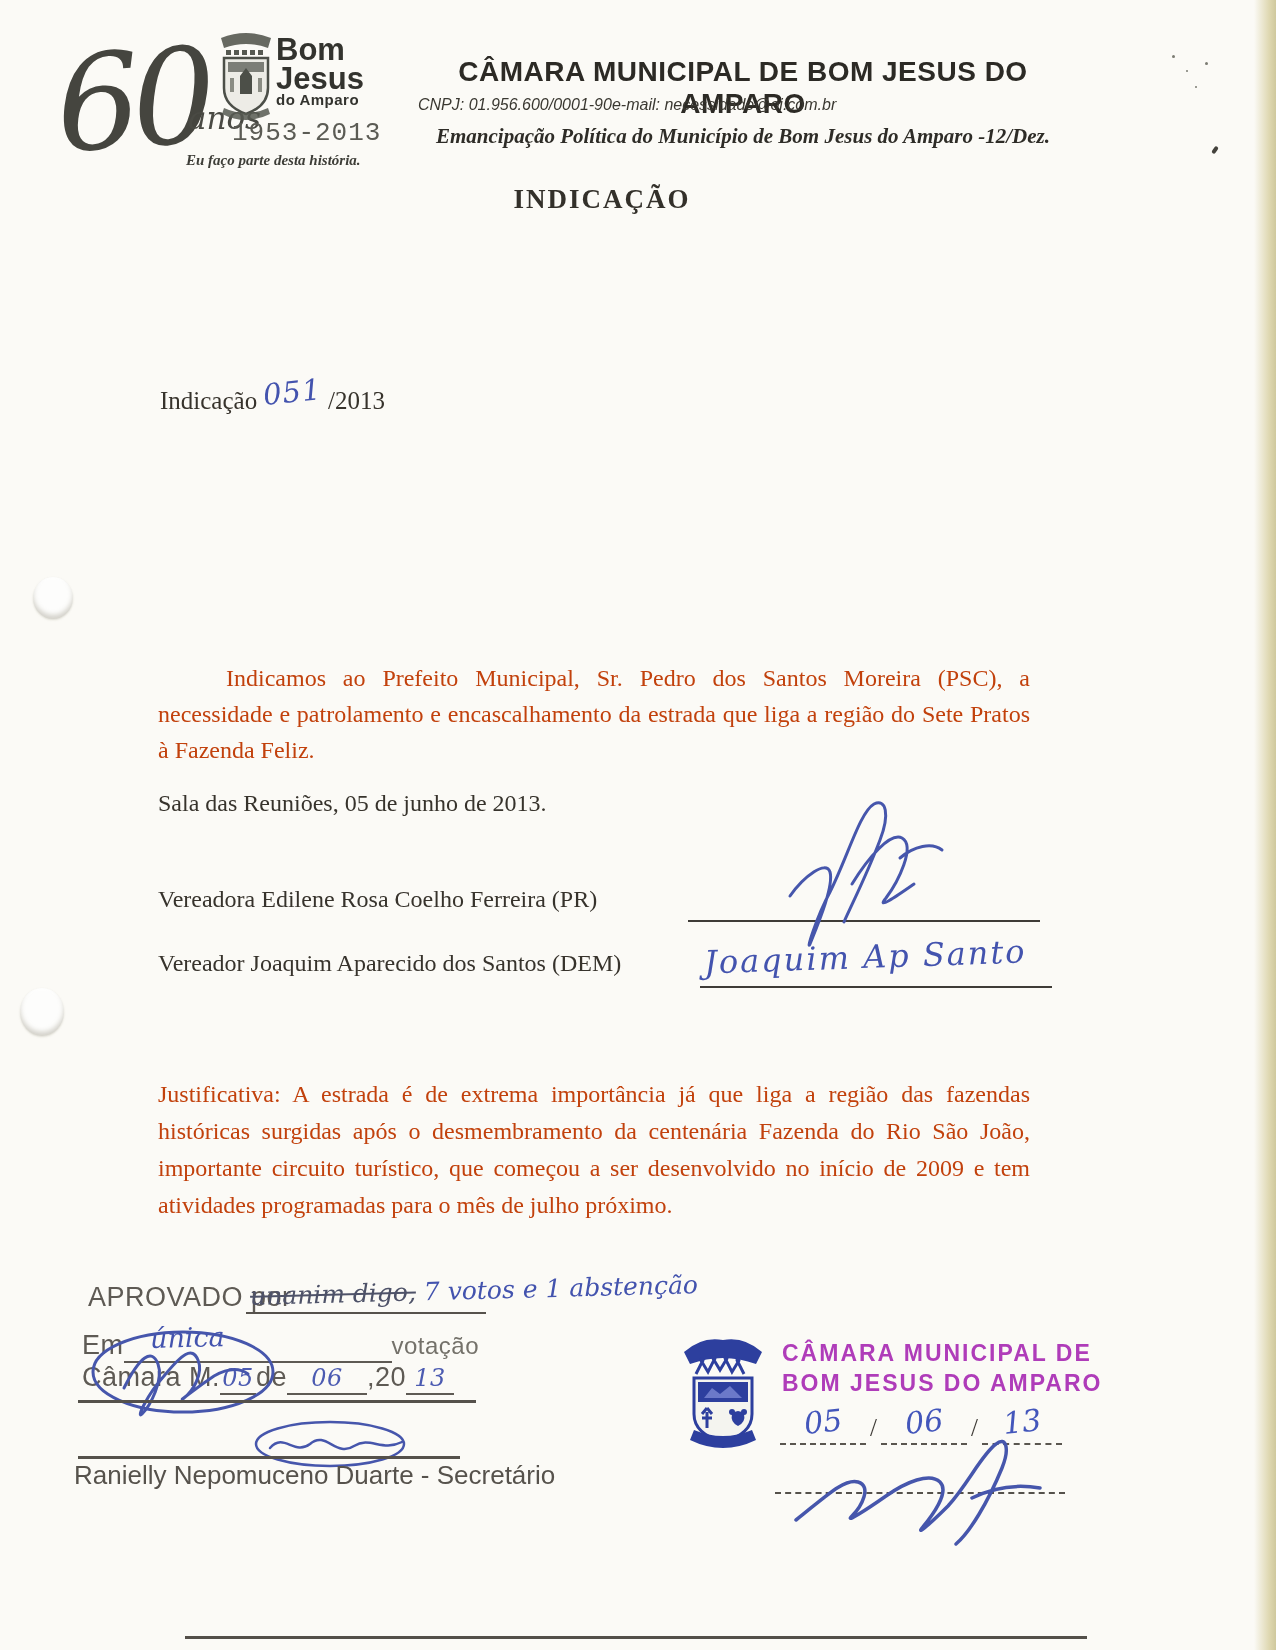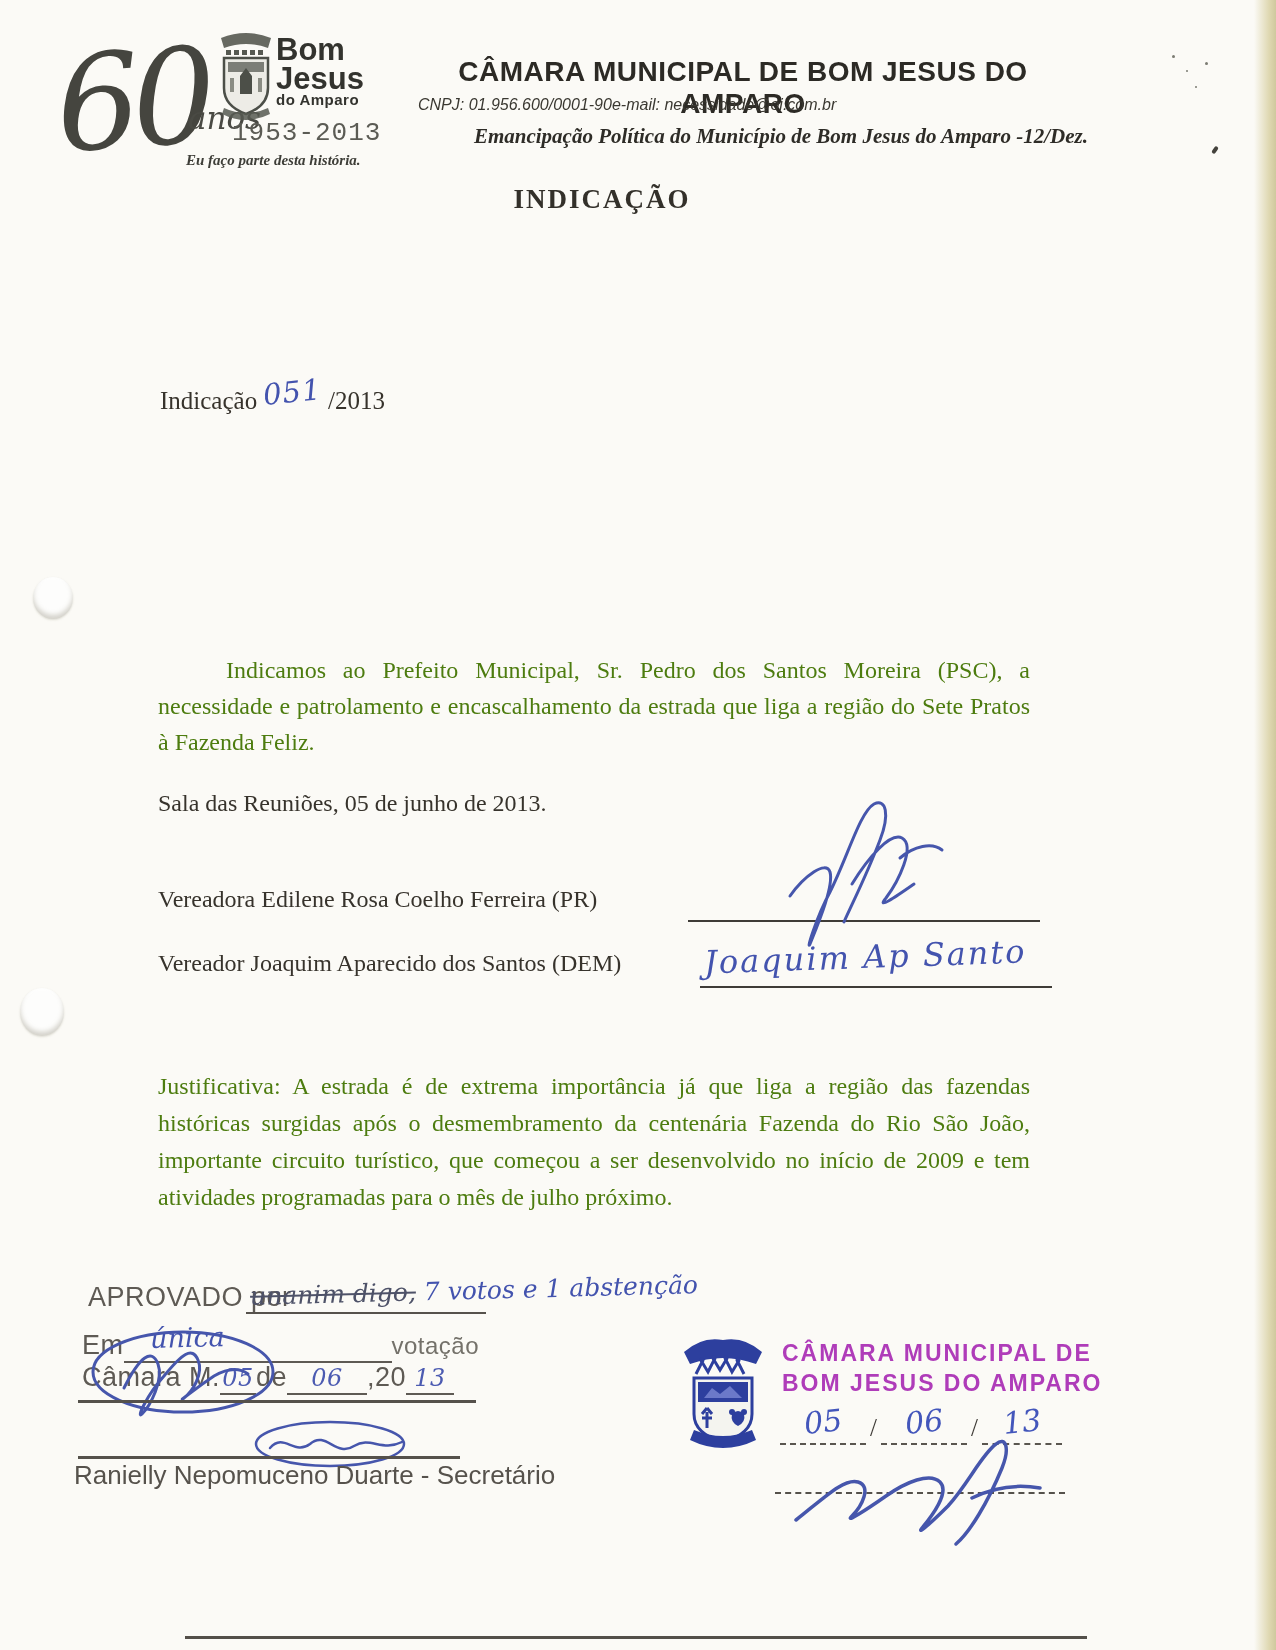--- a/index.html
+++ b/index.html
@@ -16,27 +16,27 @@
   .logo-name{font-family:"Liberation Sans",sans-serif; font-weight:bold; color:#33332e; line-height:.92;}
   .logo-name .big{font-size:31px;}
   .logo-name .small{font-size:15px; letter-spacing:.5px;}
   .logo-years{font-family:"Liberation Sans",sans-serif; font-size:26px; color:#5b5b54; letter-spacing:1px;}
   .logo-tagline{font-family:"Liberation Serif",serif; font-style:italic; font-weight:bold; font-size:15px; color:#3e3e38;}
   .org-title{font-family:"Liberation Sans",sans-serif; font-weight:bold; font-size:28px; color:#2c2a25;
              width:690px; text-align:center; letter-spacing:.5px;}
   .org-info{font-family:"Liberation Sans",sans-serif; font-style:italic; font-size:16px; color:#3a3831;
             width:650px; display:flex; justify-content:flex-start;}
   .org-motto{font-family:"Liberation Serif",serif; font-weight:bold; font-style:italic; font-size:21px;
-             color:#2e2c27; width:690px; text-align:right;}
+             color:#2e2c27; width:690px; text-align:center;}
   
   .doc-title{width:1276px; text-align:center; font-weight:bold; font-size:27px; letter-spacing:2px; color:#33302a;}
   .num-line{font-size:25px;}
   .hw{font-family:"DejaVu Serif",serif; font-style:italic; color:#4353ae;}
   .hw-num{display:inline-block; font-size:29px; transform:translateY(-7px) rotate(-6deg); letter-spacing:1px;}
-  .para{width:872px; font-size:24px; text-align:justify; color:#4d7c0f;}
+  .para{width:872px; font-size:24px; text-align:justify; color:#c2410c;margin-top:8px;}
   .body-para{line-height:36px; text-indent:68px;}
   .just-para{line-height:37px;}
   .date-line{font-size:24px;}
   .sig-label{font-size:24px;}
   .sig-line{border-top:2px solid #3f3c37; height:0;}
   .sig-hand{font-family:"DejaVu Serif",serif; font-style:italic; font-size:32px; color:#4353ae;
             transform:rotate(-2deg); letter-spacing:2px; white-space:nowrap;}
   
   .stamp{font-family:"Liberation Sans",sans-serif; color:#56524c;}
   .stamp-big{font-size:27px; letter-spacing:.5px; opacity:.95;}

